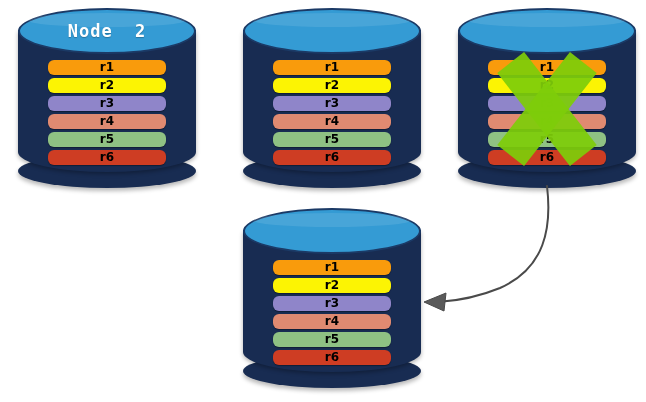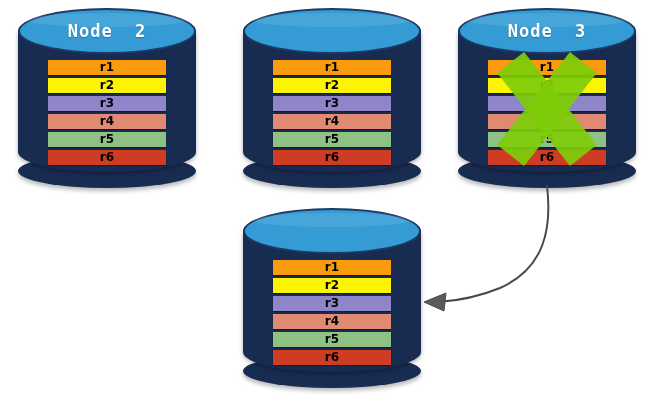--- a/index.html
+++ b/index.html
@@ -88,21 +88,21 @@
   
   .rows {
     position: absolute;
     left: 17%;
     right: 17%;
     top: 52px;
   }
   .row {
     height: 15px;
     margin-bottom: 3px;
-    border-radius: 0;
+    border-radius: 6px;
     text-align: center;
     font-size: 12px;
     font-weight: bold;
     color: #000000;
     line-height: 15px;
     font-family: "DejaVu Sans", sans-serif;
     box-shadow: 0 1px 1px rgba(0,0,0,0.35);
   }
 
   
@@ -176,21 +176,20 @@
     </div>
   </div>
 
   <div class="node" style="left:458px; top:8px; width:178px; height:180px;">
     <div class="node-body">
       <div class="cyl-bottom"></div>
       <div class="cyl-side"></div>
       <div class="cyl-top">
         <div class="cyl-top-shade"></div>
       </div>
-      <div class="node-title">Node  3</div>
       <div class="rows">
         <div class="row" style="background:#F99B0C;">r1</div>
         <div class="row" style="background:#FCF403;">r2</div>
         <div class="row" style="background:#8F85C9;">r3</div>
         <div class="row" style="background:#E08A71;">r4</div>
         <div class="row" style="background:#8FC183;">r5</div>
         <div class="row" style="background:#CE3D23;">r6</div>
       </div>
 
       <div class="x-overlay" style="left:24px; top:34px; width:130px; height:134px;">

